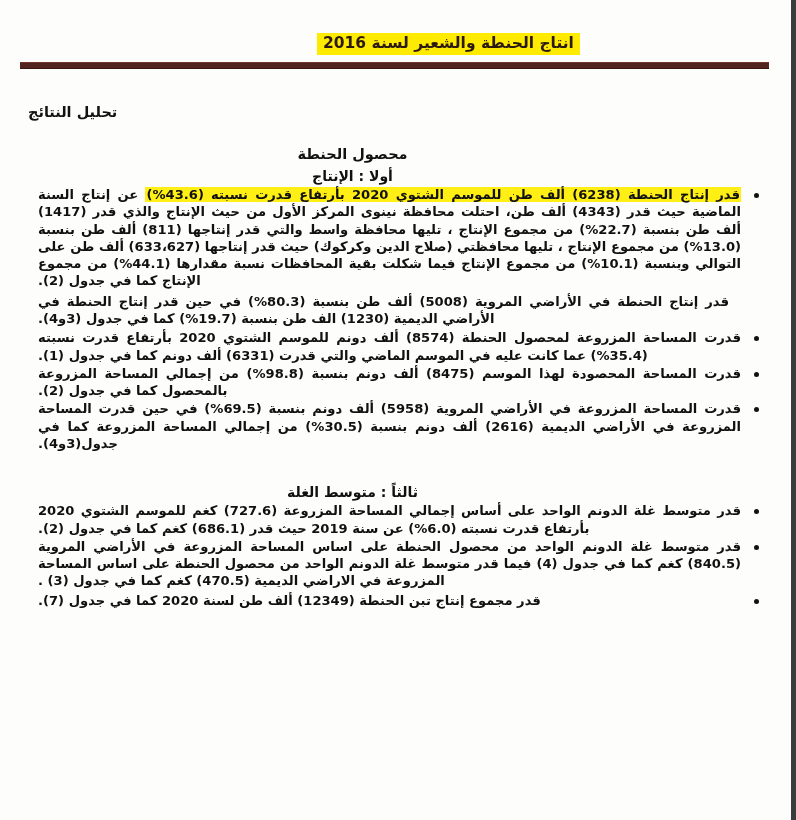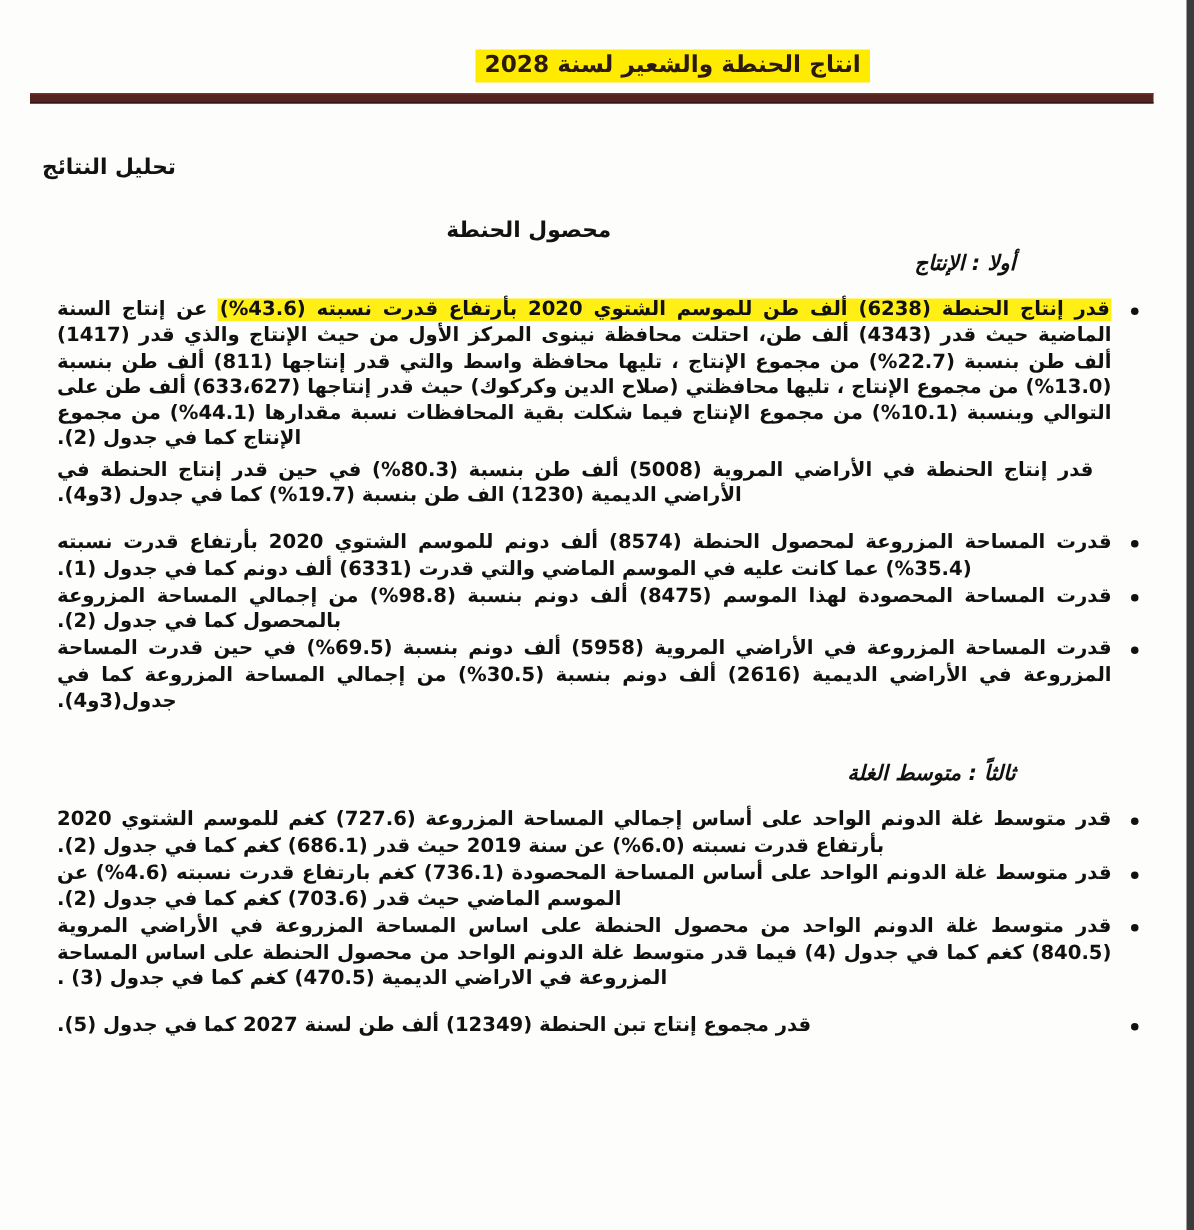--- a/index.html
+++ b/index.html
@@ -82,30 +82,30 @@
     font-size: 14.5px;
     color: #121212;
   }
   .h-analysis { margin: 28px 88px 0 0; text-align: left; }
   .h-crop     { margin: 26px 88px 0 0; }
 
   .section-head {
     font-weight: bold;
     font-size: 14px;
     color: #101010;
+    text-align: center;
     margin: 6px 88px 2px 0;
-    font-style: italic;
   }
   .section-head.second { margin-top: 30px; }
   .section-head.third  { margin-top: 32px; }
   .section-head.fourth { margin-top: 40px; }
 
   ul.bullets {
     list-style: none;
-    margin: 14px 0 0 0;
+    margin: 2px 0 0 0;
     padding: 0;
   }
   ul.bullets li {
     position: relative;
     margin: 0 0 1px 0;
     padding: 0 24px 0 10px;
     font-size: 13.1px;
     font-weight: bold;
     line-height: 1.32;
     color: #111111;
@@ -146,21 +146,21 @@
   .indent-mid { padding-right: 44px; }
 </style>
 </head>
 <body>
 
 <div class="page">
   <div class="page-inner">
 
     <div class="header-band">
       <div class="header-title-wrap">
-        <span class="header-title">انتاج الحنطة والشعير لسنة 2028</span>
+        <span class="header-title">انتاج الحنطة والشعير لسنة 2016</span>
       </div>
       <div class="header-rule"></div>
     </div>
 
     <div class="doc-body">
 
       <div class="heading-center h-analysis">تحليل النتائج</div>
 
       <div class="heading-center h-crop">محصول الحنطة</div>
 
@@ -176,24 +176,23 @@
       <ul class="bullets">
         <li>قدرت المساحة المزروعة لمحصول الحنطة (8574) ألف دونم للموسم الشتوي 2020 بأرتفاع قدرت نسبته (35.4%) عما كانت عليه في الموسم الماضي والتي قدرت (6331) ألف دونم كما في جدول (1).</li>
         <li>قدرت المساحة المحصودة لهذا الموسم (8475) ألف دونم بنسبة (98.8%) من إجمالي المساحة المزروعة بالمحصول كما في جدول (2).</li>
         <li>قدرت المساحة المزروعة في الأراضي المروية (5958) ألف دونم بنسبة (69.5%) في حين قدرت المساحة المزروعة في الأراضي الديمية (2616) ألف دونم بنسبة (30.5%) من إجمالي المساحة المزروعة كما في جدول(3و4).</li>
       </ul>
 
       <div class="section-head third">ثالثاً : متوسط الغلة</div>
 
       <ul class="bullets">
         <li>قدر متوسط غلة الدونم الواحد على أساس إجمالي المساحة المزروعة (727.6) كغم للموسم الشتوي 2020 بأرتفاع قدرت نسبته (6.0%) عن سنة 2019 حيث قدر (686.1) كغم كما في جدول (2).</li>
-        <li>قدر متوسط غلة الدونم الواحد على أساس المساحة المحصودة (736.1) كغم بارتفاع قدرت نسبته (4.6%) عن الموسم الماضي حيث قدر (703.6) كغم كما في جدول (2).</li>
         <li>قدر متوسط غلة الدونم الواحد من محصول الحنطة على اساس المساحة المزروعة في الأراضي المروية (840.5) كغم كما في جدول (4) فيما قدر متوسط غلة الدونم الواحد من محصول الحنطة على اساس المساحة المزروعة في الاراضي الديمية (470.5) كغم كما في جدول (3) .</li>
       </ul>
 
 
       <ul class="bullets">
-        <li class="indent-mid">قدر مجموع إنتاج تبن الحنطة (12349) ألف طن لسنة 2027 كما في جدول (5).</li>
+        <li class="indent-mid">قدر مجموع إنتاج تبن الحنطة (12349) ألف طن لسنة 2020 كما في جدول (7).</li>
       </ul>
 
     </div>
   </div>
 </div>
 
 </body></html>

